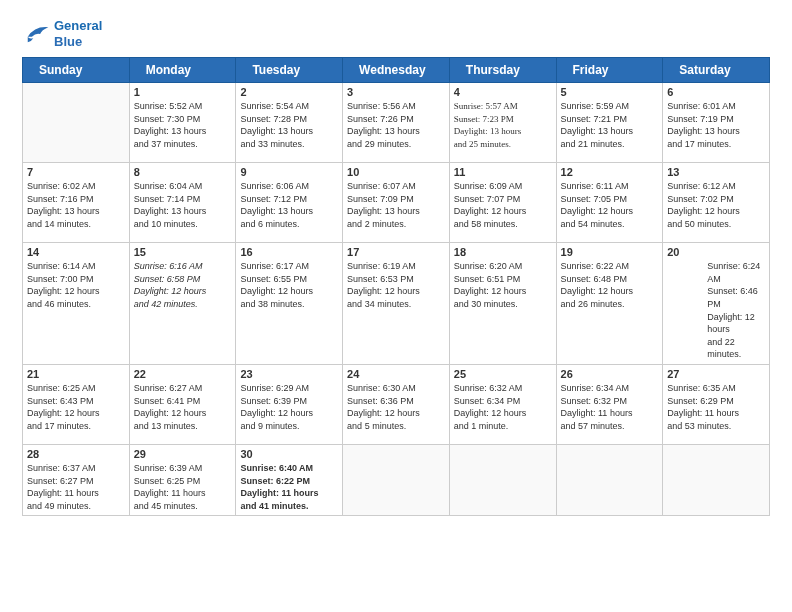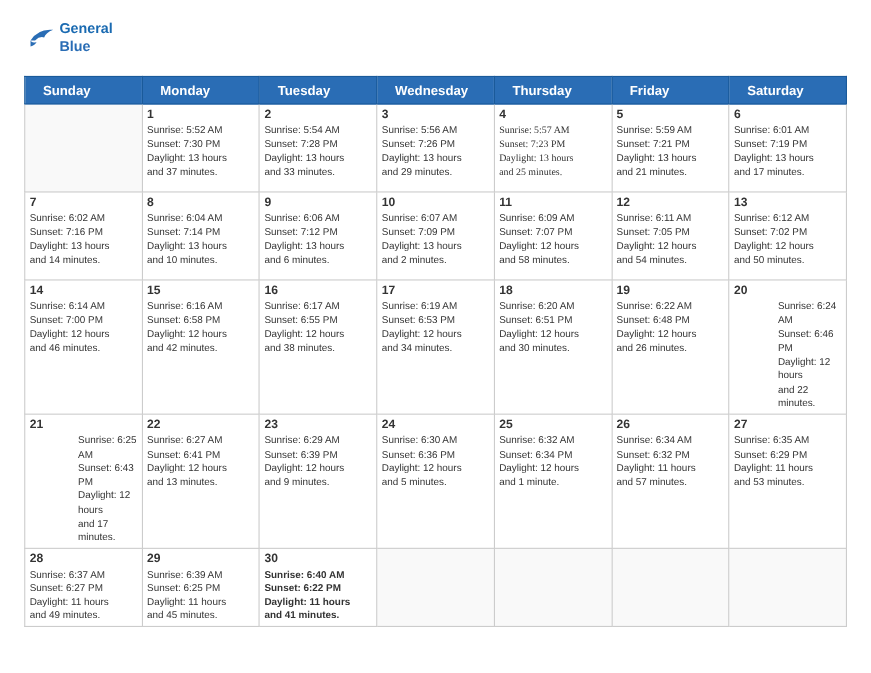--- a/index.html
+++ b/index.html
@@ -13,21 +13,21 @@
     .page {
       width: 792px;
       height: 612px;
       padding: 18px 22px 12px 22px;
       background: #fff;
     }
     .header {
       display: flex;
       justify-content: space-between;
       align-items: flex-start;
-      margin-bottom: 20px;
+      margin-bottom: 8px;
     }
     .logo {
       display: flex;
       align-items: center;
       gap: 4px;
     }
     .logo-text {
       font-size: 13px;
       font-weight: bold;
       color: #333;
@@ -223,21 +223,21 @@
         <tr>
           <td>
             <span class="day-num">14</span>
             <div class="day-info" style="white-space: pre-line;">Sunrise: 6:14 AM
 Sunset: 7:00 PM
 Daylight: 12 hours
 and 46 minutes.</div>
           </td>
           <td>
             <span class="day-num">15</span>
-            <div class="day-info" style="white-space: pre-line;">Sunrise: 6:16 AM
+            <div class="day-info" style="white-space: pre-line; font-style: italic;">Sunrise: 6:16 AM
 Sunset: 6:58 PM
 Daylight: 12 hours
 and 42 minutes.</div>
           </td>
           <td>
             <span class="day-num">16</span>
             <div class="day-info" style="white-space: pre-line;">Sunrise: 6:17 AM
 Sunset: 6:55 PM
 Daylight: 12 hours
 and 38 minutes.</div>
@@ -267,21 +267,21 @@
             <span class="day-num">20</span>
             <div class="day-info" style="white-space: pre-line; margin-left: 40px;">Sunrise: 6:24 AM
 Sunset: 6:46 PM
 Daylight: 12 hours
 and 22 minutes.</div>
           </td>
         </tr>
         <tr>
           <td>
             <span class="day-num">21</span>
-            <div class="day-info" style="white-space: pre-line; margin-left: 44px;">Sunrise: 6:25 AM
+            <div class="day-info" style="white-space: pre-line;">Sunrise: 6:25 AM
 Sunset: 6:43 PM
 Daylight: 12 hours
 and 17 minutes.</div>
           </td>
           <td>
             <span class="day-num">22</span>
             <div class="day-info" style="white-space: pre-line;">Sunrise: 6:27 AM
 Sunset: 6:41 PM
 Daylight: 12 hours
 and 13 minutes.</div>

